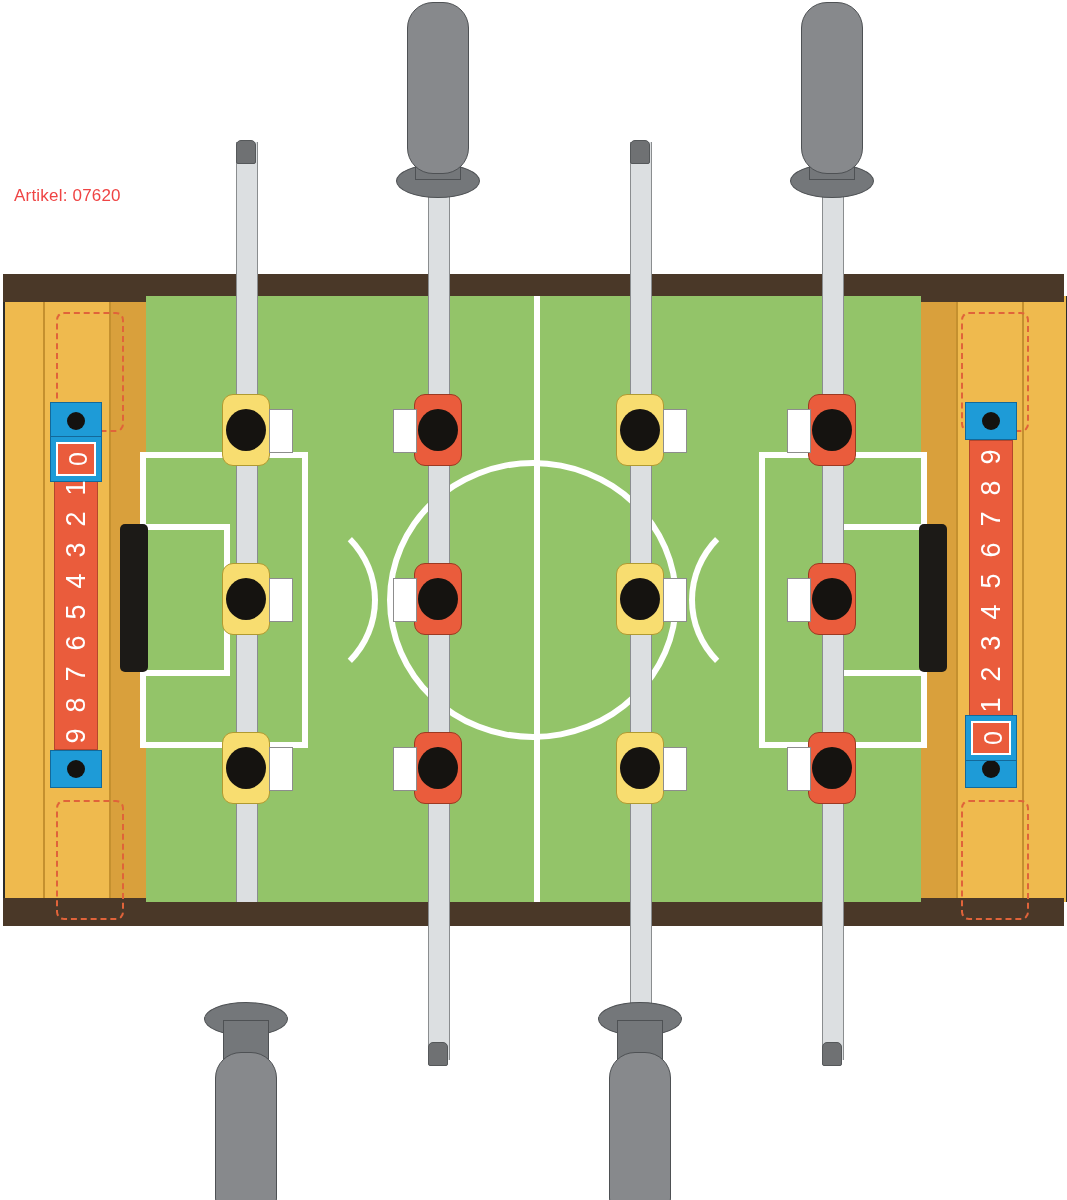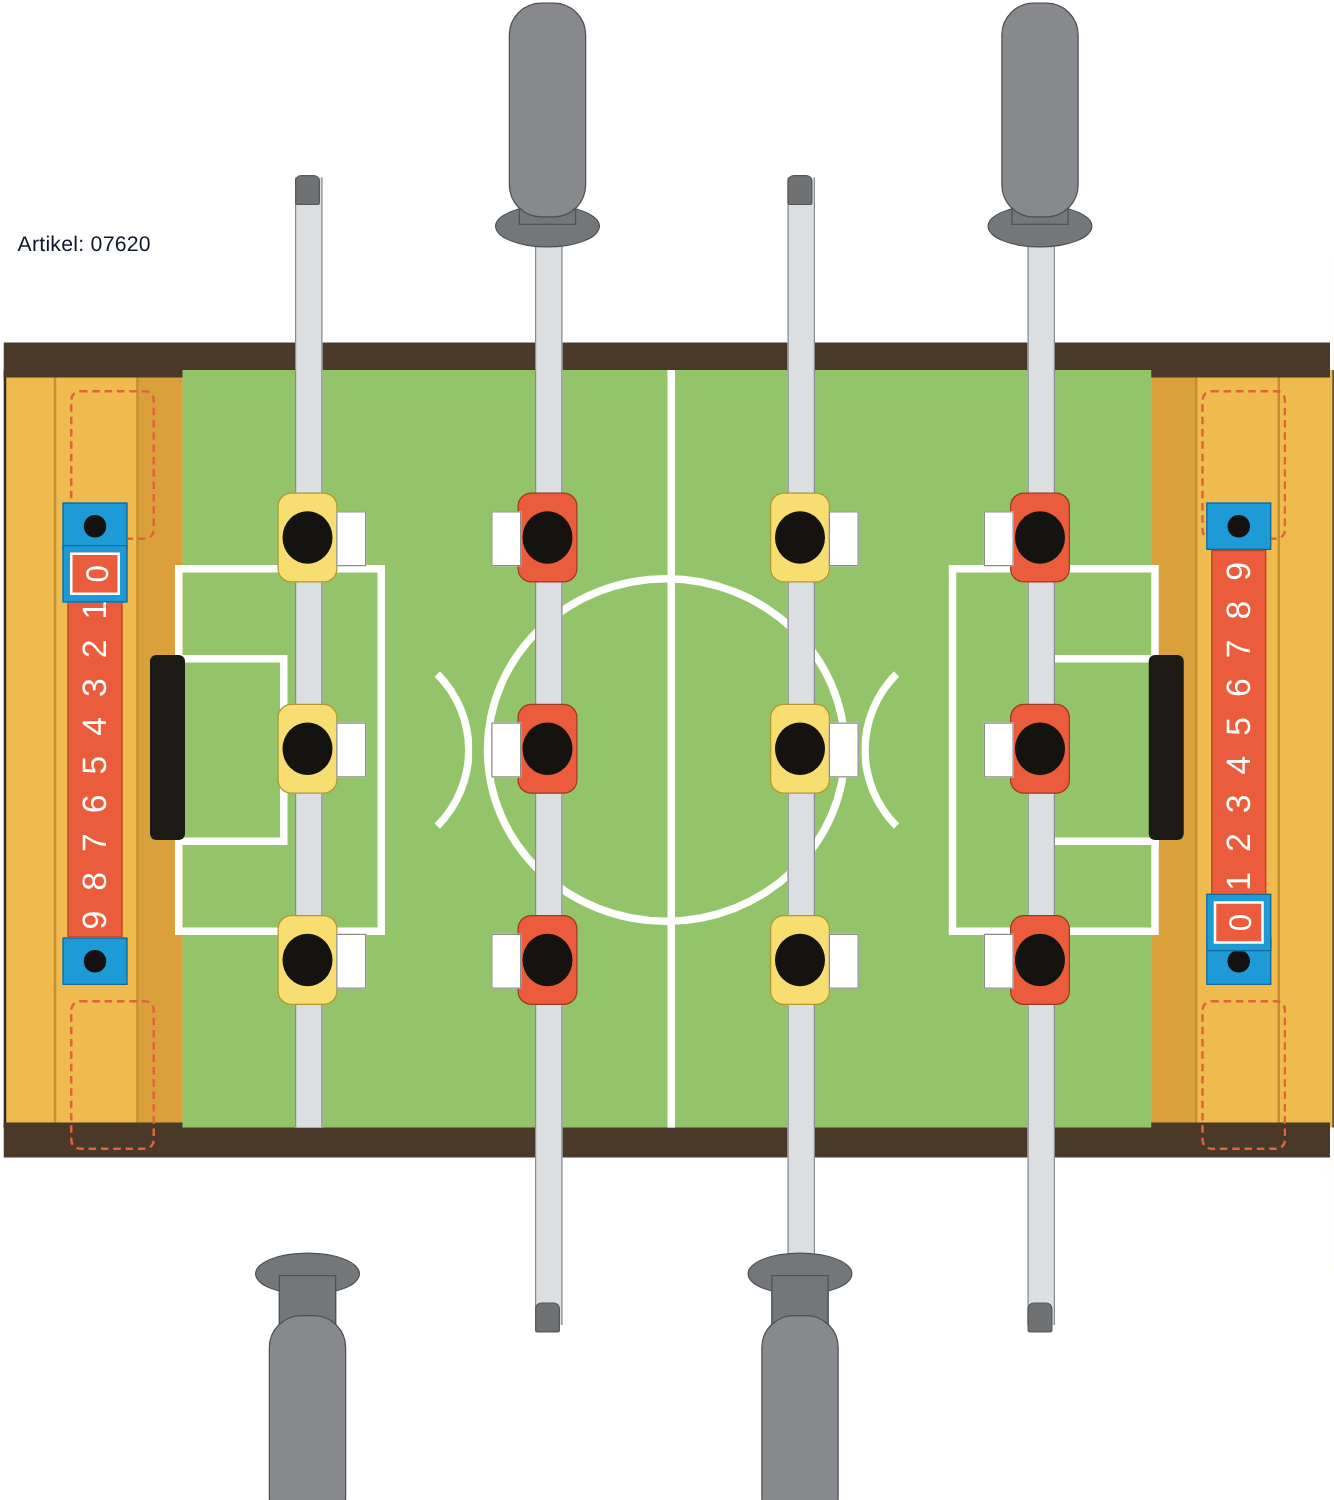--- a/index.html
+++ b/index.html
@@ -1,19 +1,19 @@
 <!DOCTYPE html>
 <html><head>
 <meta charset="utf-8">
 <style>
   html,body{margin:0;padding:0;background:#ffffff;}
   body{width:1067px;height:1200px;position:relative;overflow:hidden;
        font-family:"Liberation Sans",sans-serif;}
   #stage{position:absolute;left:0;top:0;width:1067px;height:1200px;}
-  #artikel{position:absolute;left:14px;top:186px;font-size:17px;color:#0f172a;
+  #artikel{position:absolute;left:14px;top:186px;font-size:17px;color:#ef4444;
            letter-spacing:.2px;white-space:nowrap;}
 
   
   .rail{position:absolute;left:3px;width:1061px;height:28px;background:#4A3828;}
   .rail.top{top:274px;}
   .rail.bottom{top:898px;}
   .cabinet-body{position:absolute;left:3px;top:296px;width:1061px;height:606px;
                 background:#EFBA4E;border-left:2px solid #2b2b2b;border-right:2px solid #2b2b2b;}
   .wood-strip{position:absolute;top:296px;height:606px;background:#D9A03C;}
   .wood-line{position:absolute;top:296px;height:606px;width:2px;background:#C4902F;}

